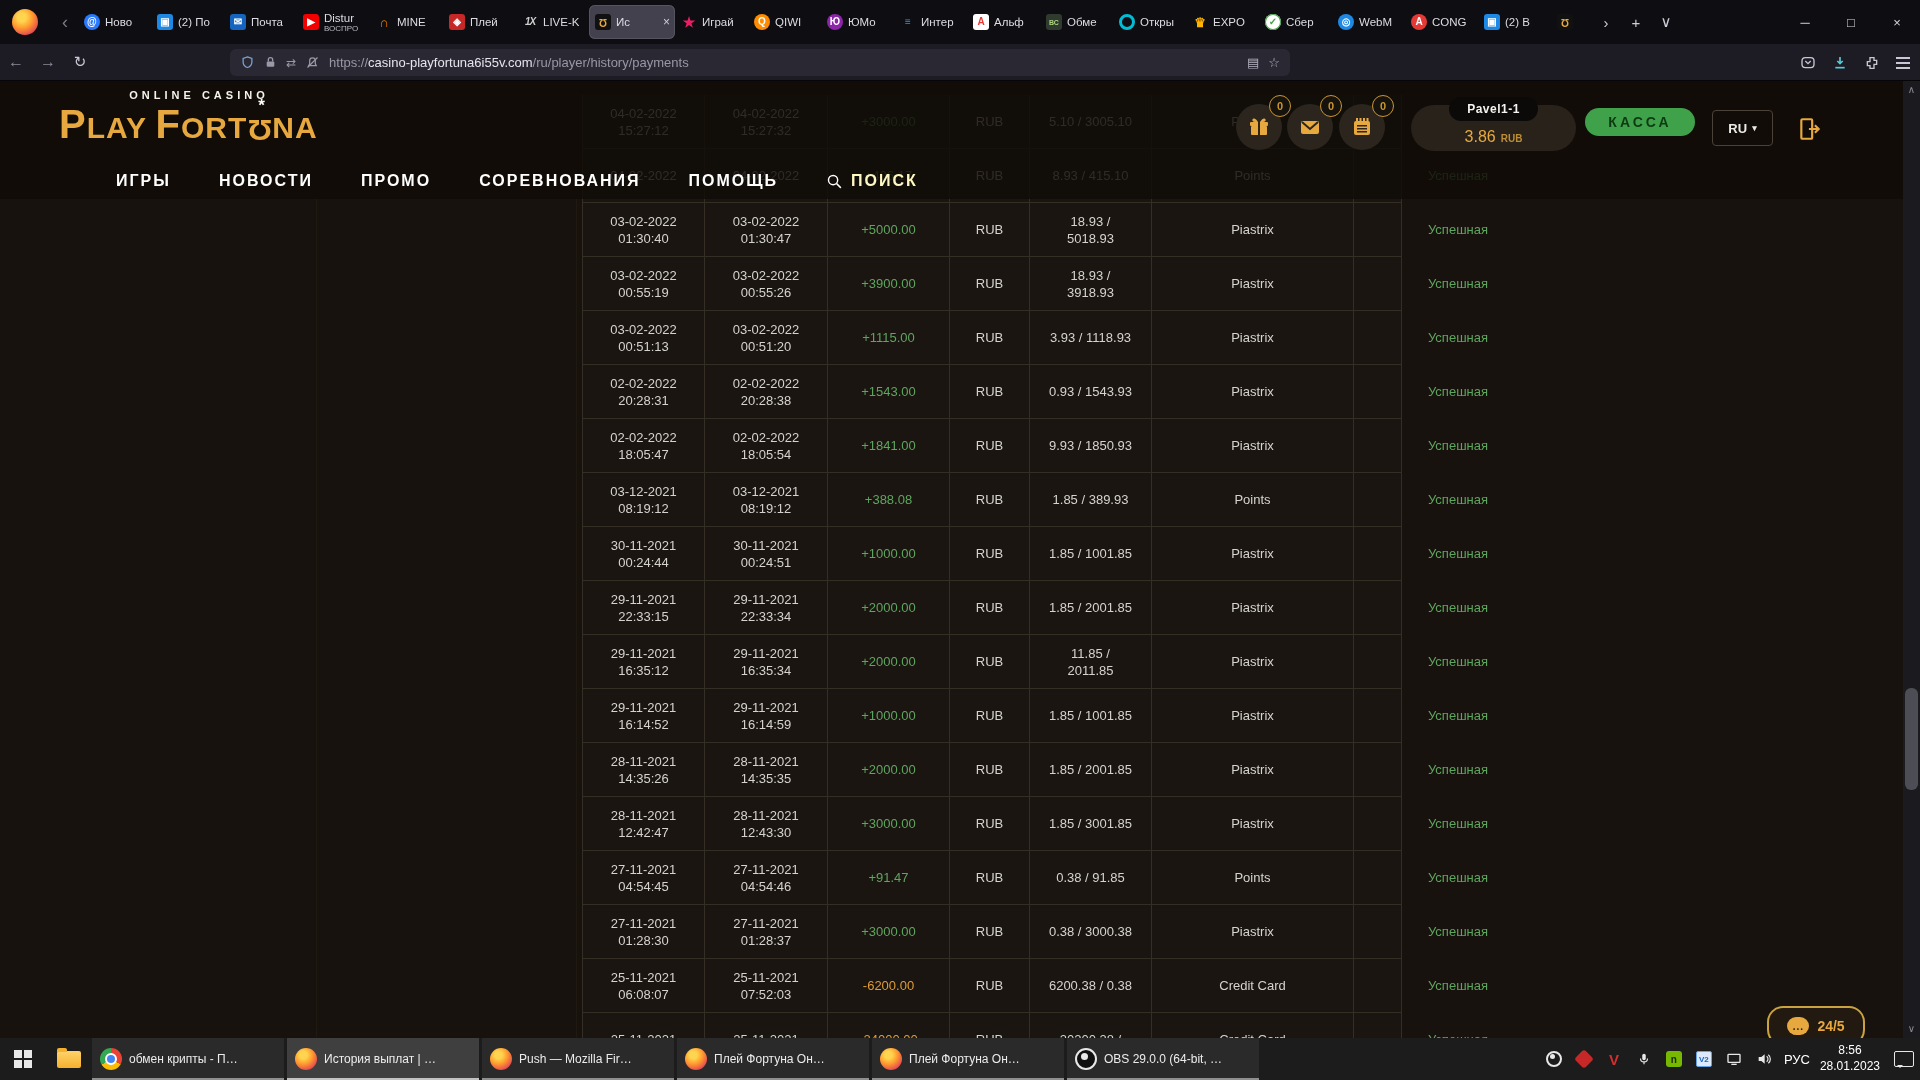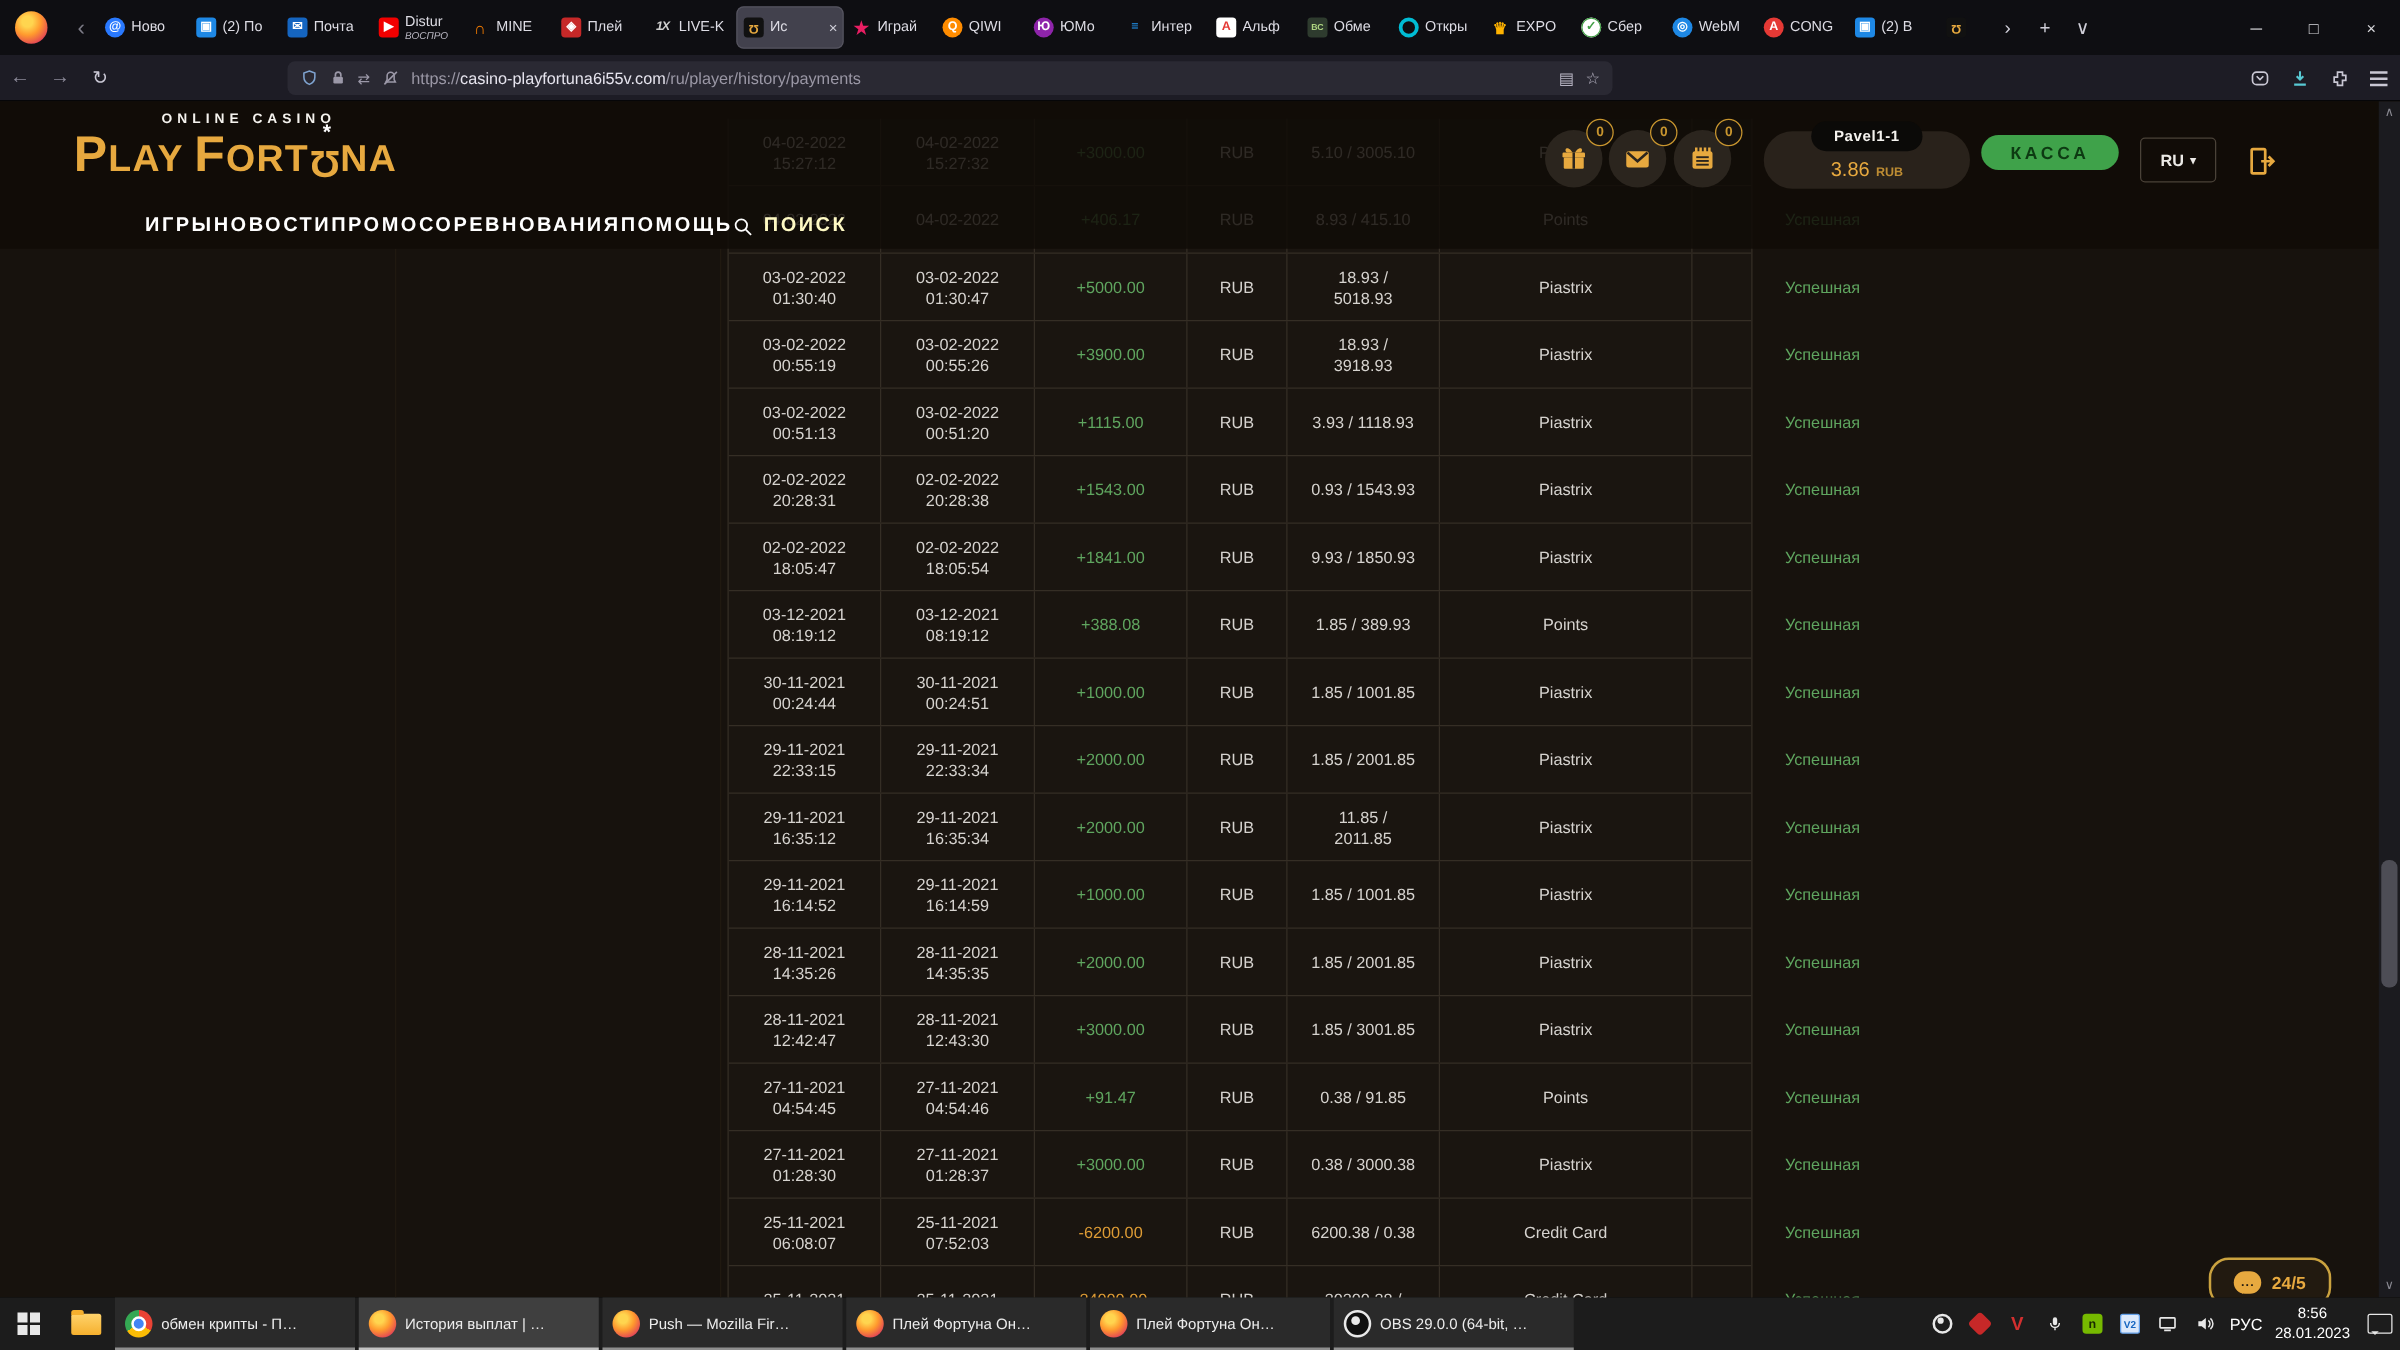--- a/index.html
+++ b/index.html
@@ -31,21 +31,21 @@
   .fav.none{background:transparent!important;}
   .fav-1x{font-style:italic;font-weight:900;font-size:10px;letter-spacing:-1px;}
   .fav-flip span{display:inline-block;transform:rotate(180deg);}
   .fav-ring{border:3px solid #00bcd4;border-radius:50%;background:transparent!important;}
   .fav-sber{box-shadow:0 0 0 1px #43a047 inset;}
   .fav-bc{font-size:7px;}
   .fav-star{font-size:14px;}
   .fav-crown{font-size:13px;}
   .fav-mine{font-size:13px;font-weight:900;}
   .tlabels{display:flex;flex-direction:column;overflow:hidden;white-space:nowrap;}
-  .tlabel2{font-size:8px;color:#b9b7c2;text-transform:uppercase;font-style:italic;}
+  .tlabel2{font-size:8px;color:#b9b7c2;text-transform:uppercase;}
   .tclose{position:absolute;right:5px;color:#cfced8;font-size:12px;}
   .tab-btn{color:#cfced8;font-size:15px;width:30px;text-align:center;flex:0 0 auto;}
   .win-controls{margin-left:auto;display:flex;height:100%;flex:0 0 auto;}
   .win-btn{width:46px;height:100%;display:flex;align-items:center;justify-content:center;color:#d7d7db;font-size:13px;}
 
   
   .toolbar{position:relative;height:37px;background:#1d1c25;border-bottom:1px solid #060608;
            display:flex;align-items:center;}
   .nav-btn{width:32px;text-align:center;font-size:16px;color:#8c8a99;}
   .nav-btn.reload{color:#c9c7d4;font-size:15px;}
@@ -101,21 +101,21 @@
   .cashier{position:absolute;left:1585px;top:27px;width:110px;height:28px;border-radius:20px;background:#3fa24a;
            color:#0d3a12;font-size:14px;font-weight:bold;letter-spacing:3px;border:none;
            display:flex;align-items:center;justify-content:center;}
   .lang{position:absolute;left:1712px;top:29px;width:61px;height:36px;border:1px solid #4a4238;border-radius:4px;
         background:transparent;color:#eceae6;font-size:13px;font-weight:bold;display:flex;align-items:center;
         justify-content:center;gap:5px;}
   .lang .caret{font-size:9px;}
   .exit{position:absolute;left:1788px;top:30px;width:44px;height:36px;display:flex;align-items:center;justify-content:center;}
 
   .nav-row{position:absolute;left:0;top:82px;right:0;height:36px;display:flex;align-items:center;
-           padding-left:116px;}
+           padding-left:116px;gap:48px;}
   .nav-item{color:#ffffff;font-size:16px;font-weight:bold;letter-spacing:2px;white-space:nowrap;}
   .nav-search{display:flex;align-items:center;gap:8px;color:#fef9c3;font-size:16px;font-weight:bold;letter-spacing:2px;}
 
   
   .scrollbar{position:absolute;right:0;top:0;bottom:0;width:17px;background:#1b1b1f;z-index:3;}
   .sb-arrow{position:absolute;left:0;width:17px;text-align:center;color:#8a8a92;font-size:10px;}
   .sb-thumb{position:absolute;left:2px;top:607px;width:13px;height:102px;background:#4d4d55;border-radius:6px;}
 
   
   .chat247{position:absolute;left:1767px;top:925px;width:98px;height:40px;border:2px solid #caa23f;border-radius:16px;

